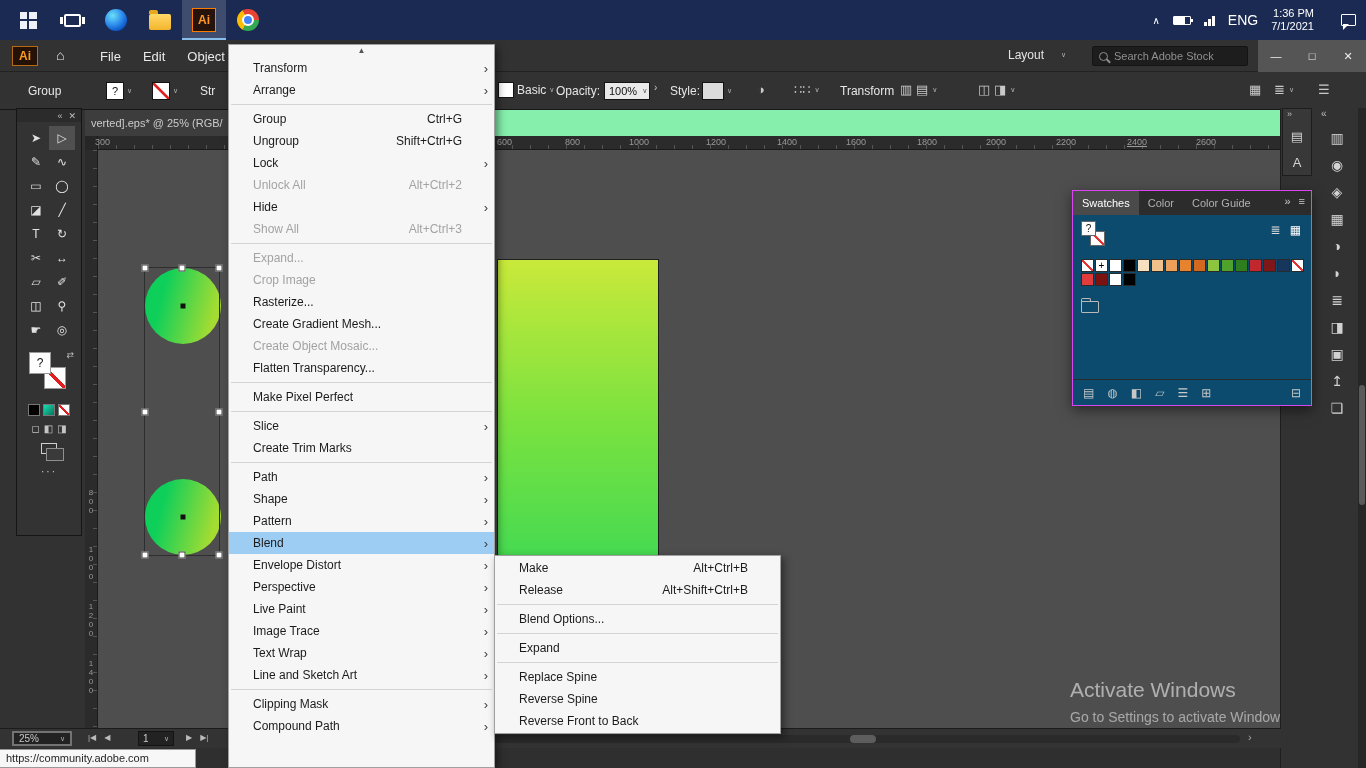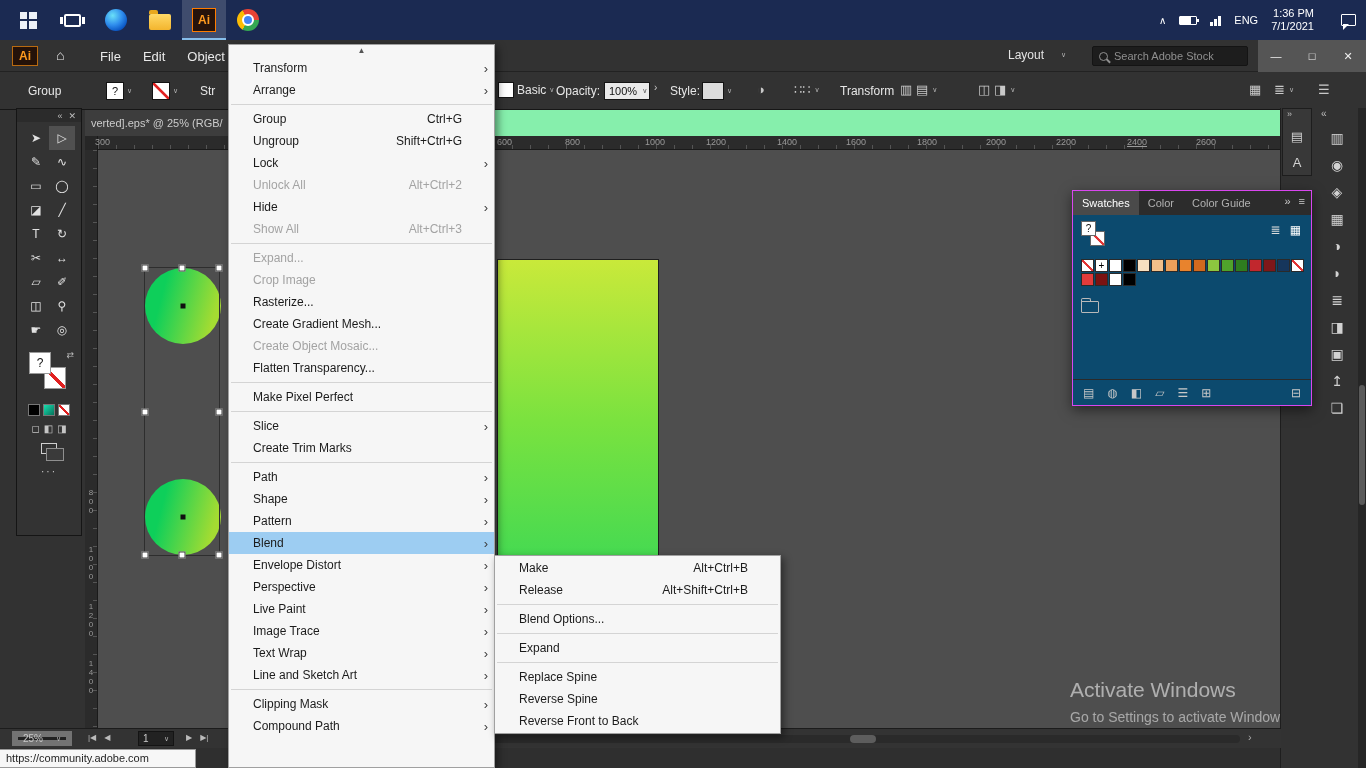--- a/index.html
+++ b/index.html
@@ -22,21 +22,21 @@
   .ic-illustrator::after{content:'Ai';}
   .ic-chrome{width:22px;height:22px;border-radius:50%;background:conic-gradient(from -30deg,#ea4335 0 120deg,#34a853 120deg 240deg,#fbbc05 240deg 360deg);position:relative;}
   .ic-chrome::after{content:'';position:absolute;left:50%;top:50%;width:8px;height:8px;transform:translate(-50%,-50%);background:#4285f4;border:2px solid #fff;border-radius:50%;}
   #tray{position:absolute;right:10px;top:0;height:40px;display:flex;align-items:center;gap:13px;color:#fff;}
   .tray-chev{font-size:10px;color:#fff;}
   .battery{width:18px;height:9px;border:1px solid #fff;border-radius:1px;position:relative;display:inline-block;background:linear-gradient(90deg,#fff 0 70%,transparent 70%);}
   .battery::after{content:'';position:absolute;right:-3px;top:2px;width:2px;height:3px;background:#fff;}
   .signal{display:inline-flex;align-items:flex-end;gap:1px;height:11px;}
   .signal i{width:3px;background:#fff;display:block;}
   .signal i:nth-child(1){height:4px}.signal i:nth-child(2){height:7px}.signal i:nth-child(3){height:10px}
-  .tray-lang{font-size:11px;}
+  .tray-lang{font-size:14px;}
   .tray-clock{text-align:right;font-size:11px;line-height:13px;}
   .chatic{width:15px;height:12px;border:1.5px solid #fff;border-radius:1px;position:relative;display:inline-block;margin-left:14px;}
   .chatic::after{content:'';position:absolute;left:1px;bottom:-5px;width:0;height:0;border:3px solid transparent;border-top-color:#fff;border-left-color:#fff;}
 
   
   #titlebar{position:absolute;left:0;top:40px;width:1366px;height:32px;background:#323232;border-bottom:1px solid #222;}
   .ai-logo{position:absolute;left:12px;top:6px;width:26px;height:20px;color:#ff9a1e;border:1px solid #b86a10;font-size:12px;font-weight:bold;display:flex;align-items:center;justify-content:center;background:#241209;}
   .home{position:absolute;left:56px;top:7px;color:#e4e4e4;font-size:14px;}
   #menubar{position:absolute;left:100px;top:0;height:32px;display:flex;align-items:center;gap:22px;}
   .mb-item{color:#e9e9e9;font-size:13px;}
@@ -127,21 +127,21 @@
   .swatch{width:13px;height:13px;border:1px solid #2a2a2a;}
   .swatch.none{background:linear-gradient(to top right,#fff 42%,#e23535 45%,#e23535 55%,#fff 58%);}
   .swatch.registration{background:#fff;color:#000;font-size:10px;line-height:11px;text-align:center;}
   .sw-folder{position:absolute;left:8px;top:86px;width:18px;height:12px;border:1px solid #b9b9b9;border-radius:1px;}
   .sw-folder::before{content:'';position:absolute;top:-4px;left:-1px;width:8px;height:3px;border:1px solid #b9b9b9;border-bottom:none;border-radius:2px 2px 0 0;}
   #sw-footer{position:absolute;left:0;bottom:0;width:100%;height:26px;border-top:1px solid #2a2a2a;display:flex;align-items:center;gap:13px;padding:0 10px;color:#c8c8c8;font-size:12px;}
   .sw-fic:last-child{margin-left:auto;}
 
   
   #statusbar{position:absolute;left:0;top:728px;width:1281px;height:20px;background:#333;border-top:1px solid #1c1c1c;color:#c9c9c9;z-index:7;}
-  #zoom-box{position:absolute;left:12px;top:2px;width:60px;height:15px;background:#222;border:6px solid #737373;display:flex;align-items:center;justify-content:space-between;padding:0 5px;font-size:10px;}
+  #zoom-box{position:absolute;left:12px;top:2px;width:60px;height:15px;background:#222;border:2px solid #737373;display:flex;align-items:center;justify-content:space-between;padding:0 5px;font-size:10px;}
   #nav-left{position:absolute;left:88px;top:4px;display:flex;gap:8px;font-size:8px;color:#bbb;}
   #ab-box{position:absolute;left:138px;top:2px;width:36px;height:15px;background:#222;border:1px solid #141414;display:flex;align-items:center;justify-content:space-between;padding:0 4px;font-size:10px;}
   #nav-right{position:absolute;left:186px;top:4px;display:flex;gap:8px;font-size:8px;color:#bbb;}
   #hscroll{position:absolute;left:230px;top:6px;width:1010px;height:8px;background:#2a2a2a;border-radius:4px;}
   #hscroll i{position:absolute;left:620px;top:0;width:26px;height:8px;background:#5d5d5d;border-radius:4px;display:block;}
   #hscroll-arrow{position:absolute;left:1248px;top:2px;color:#aaa;font-size:11px;}
   #bottom-strip{position:absolute;left:0;top:748px;width:1281px;height:20px;background:#2f2f2f;}
   #url-tooltip{position:absolute;left:0;top:749px;width:196px;height:19px;background:#f7f7f7;border:1px solid #9a9a9a;border-left:none;color:#1f1f1f;font-size:11px;line-height:17px;padding:0 6px;z-index:30;white-space:nowrap;overflow:hidden;}
 
   
@@ -232,21 +232,21 @@
     <div id="doc-tab">
       <span>verted].eps* @ 25% (RGB/</span>
     </div>
   </div>
   <div id="ruler-h">
     <div class="ruler-corner"></div>
     <div class="ticks"></div>
   <span class="tick-label" style="left: 10px;">300</span>
       <span class="tick-label" style="left: 412px;">600</span>
       <span class="tick-label" style="left: 480px;">800</span>
-      <span class="tick-label" style="left: 560px; text-align: center;">1000</span>
+      <span class="tick-label" style="left: 544px; text-align: center;">1000</span>
       <span class="tick-label" style="left: 621px;">1200</span>
       <span class="tick-label" style="left: 692px;">1400</span>
       <span class="tick-label" style="left: 761px;">1600</span>
       <span class="tick-label" style="left: 832px;">1800</span>
       <span class="tick-label" style="left: 901px;">2000</span>
       <span class="tick-label" style="left: 971px;">2200</span>
       <span class="tick-label" style="left: 1042px; text-decoration: underline;">2400</span>
       <span class="tick-label" style="left: 1111px;">2600</span>
     </div>
   <div id="ruler-v">

